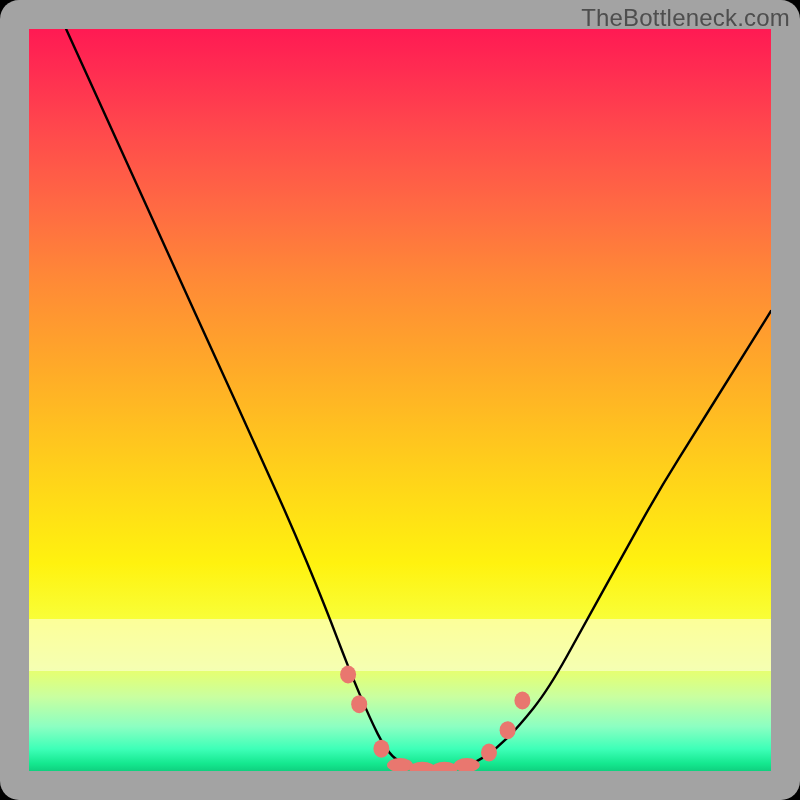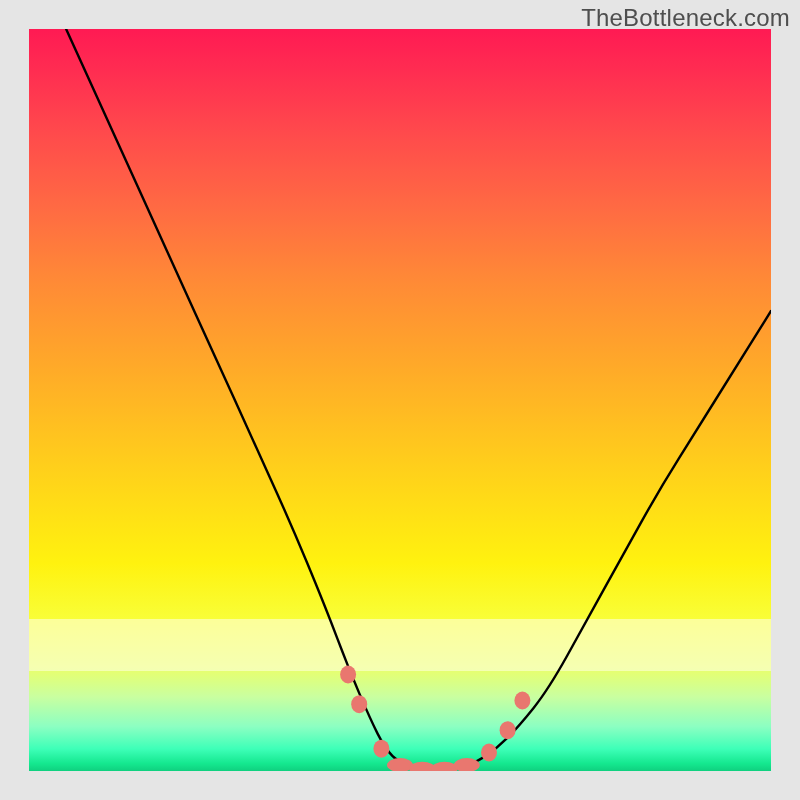--- a/index.html
+++ b/index.html
@@ -10,21 +10,22 @@
     background: #000;
     overflow: hidden;
     font-family: Arial, Helvetica, sans-serif;
   }
   .frame {
     position: absolute;
     left: 0;
     top: 0;
     width: 800px;
     height: 800px;
-    background: #e5e5e5;
+    background: #a3a3a3;
+    border-radius: 19px;
   }
   .plot {
     position: absolute;
     left: 29px;
     top: 29px;
     width: 742px;
     height: 742px;
     overflow: hidden;
   }
   .gradient {

